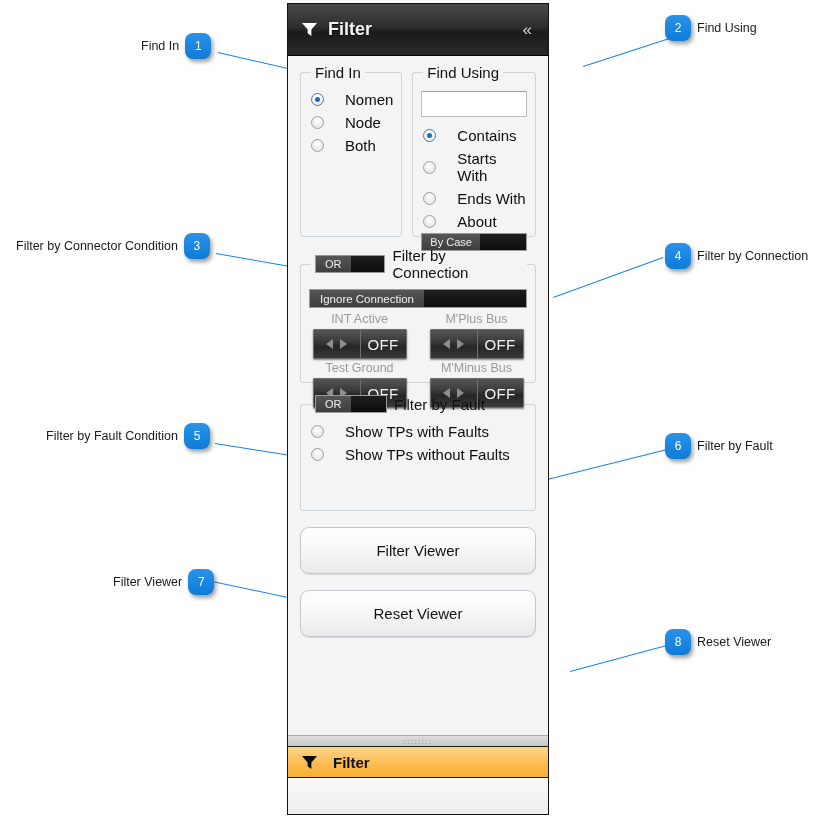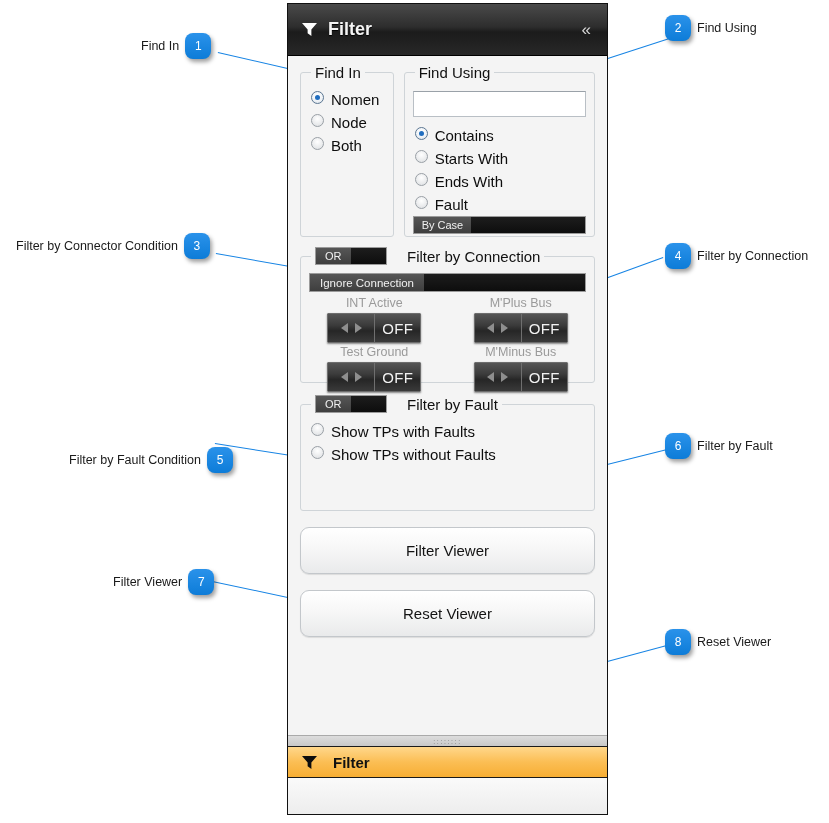--- a/index.html
+++ b/index.html
@@ -45,21 +45,21 @@
     border-top: 1.4px solid #1784e4;
     transform-origin: 0 0;
     pointer-events: none;
   }
 
   
   #app-window {
     position: absolute;
     left: 287px;
     top: 3px;
-    width: 321px;
+    width: 262px;
     height: 812px;
     background: #0f172a;
     border: 1px solid #111111;
     box-sizing: border-box;
     display: flex;
     flex-direction: column;
   }
 
   
   #title-bar {
@@ -111,32 +111,33 @@
   }
   fieldset.group > legend {
     font-size: 15px;
     color: #101010;
     padding: 0 4px;
     margin-left: 2px;
   }
   legend.toggle-legend {
     display: flex;
     align-items: center;
-    gap: 20px;
+    gap: 7px;
     padding: 0 4px 0 2px;
   }
 
   .row-top { display: flex; gap: 10px; }
   #find-in-group { width: 100px; height: 173px; }
   #find-using-group { flex: 1 1 auto; height: 173px; }
 
   
   .radio-row {
     display: flex;
-    gap: 7px;
+    align-items: center;
+    gap: 21px;
     margin: 6px 0 0 2px;
     font-size: 15px;
     color: #0d0d0d;
     cursor: pointer;
   }
   .radio {
     width: 13px; height: 13px; border-radius: 50%;
     border: 1px solid #9aa0a6;
     background: radial-gradient(circle at 50% 35%, #ffffff 0%, #e4e6e8 75%, #d2d5d8 100%);
     flex: 0 0 auto;
@@ -344,21 +345,21 @@
   <span class="callout-label">Find Using</span>
 </div>
 <div class="callout" style="left:10px; top:233px;">
   <span class="callout-label">Filter by Connector Condition</span>
   <span class="badge">3</span>
 </div>
 <div class="callout" style="left:665px; top:243px;">
   <span class="badge">4</span>
   <span class="callout-label">Filter by Connection</span>
 </div>
-<div class="callout" style="left:40px; top:447px;margin-left:23px;">
+<div class="callout" style="left:40px; top:423px;">
   <span class="callout-label">Filter by Fault Condition</span>
   <span class="badge">5</span>
 </div>
 <div class="callout" style="left:665px; top:433px;">
   <span class="badge">6</span>
   <span class="callout-label">Filter by Fault</span>
 </div>
 <div class="callout" style="left:107px; top:569px;">
   <span class="callout-label">Filter Viewer</span>
   <span class="badge">7</span>
@@ -411,21 +412,21 @@
         <div class="radio-row">
           <span class="radio"></span>
           <span>Starts With</span>
         </div>
         <div class="radio-row">
           <span class="radio"></span>
           <span>Ends With</span>
         </div>
         <div class="radio-row">
           <span class="radio"></span>
-          <span>Fault</span>
+          <span>About</span>
         </div>
 
         <div class="dark-toggle" id="by-case-toggle">
           <span class="seg-label">By Case</span>
           <span class="seg-blank"></span>
         </div>
       </fieldset>
     </div>
 
     <fieldset class="group" id="connection-group">

